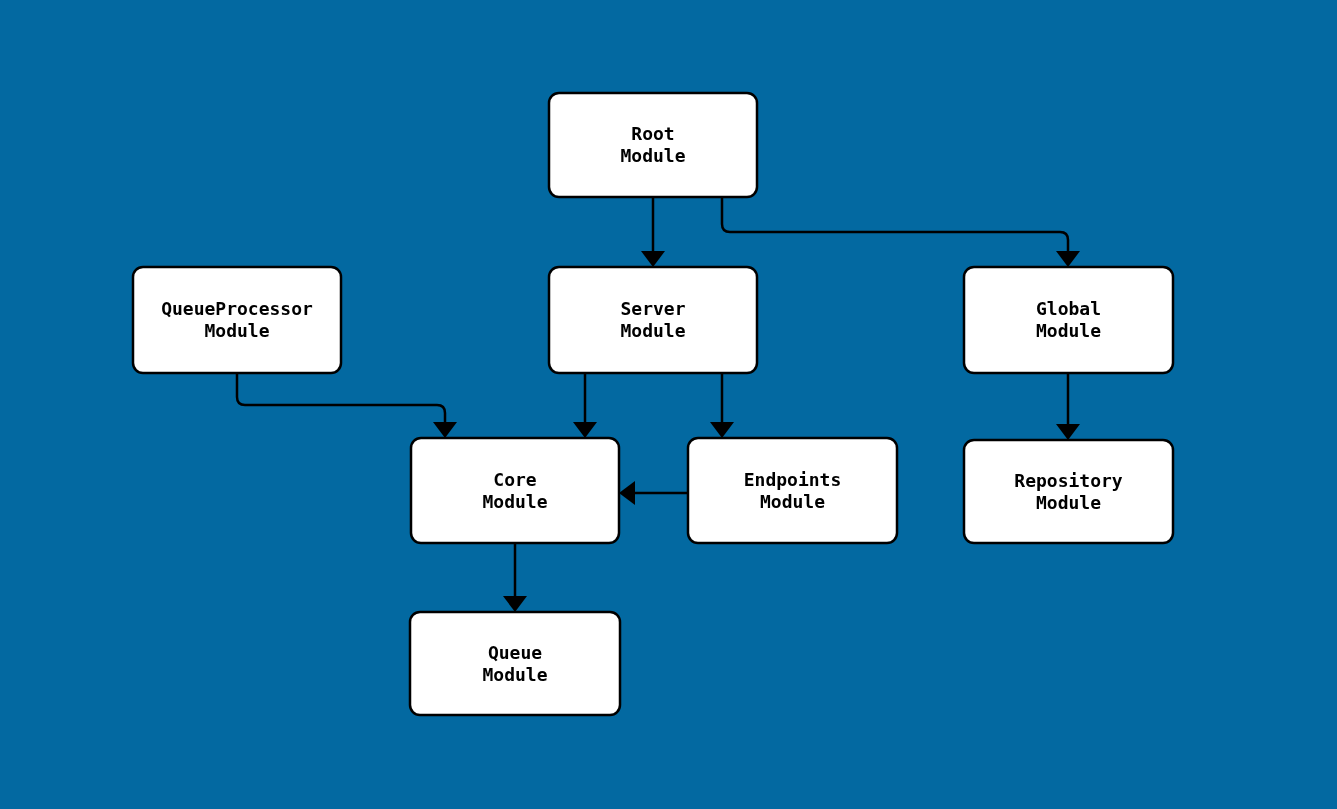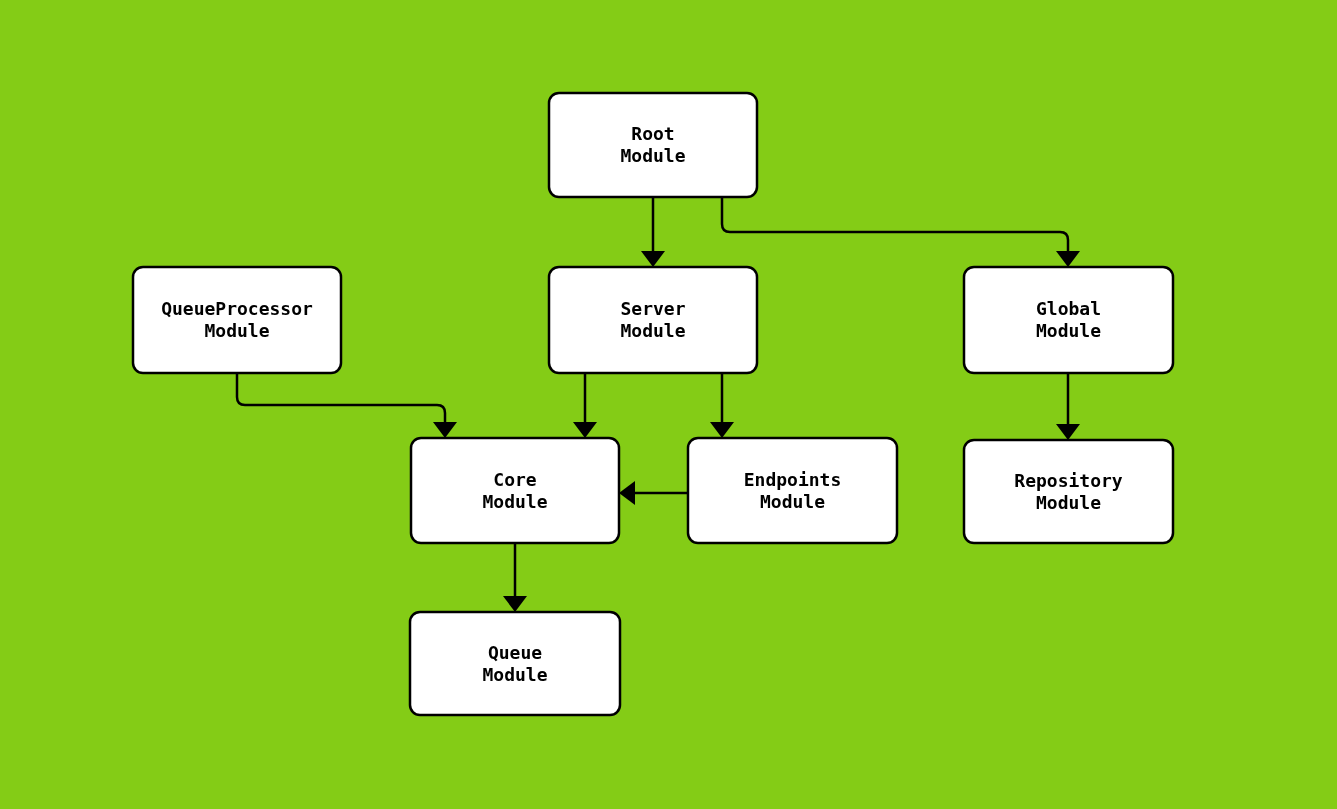--- a/index.html
+++ b/index.html
@@ -4,21 +4,21 @@
 <style>
   html, body {
     margin: 0;
     padding: 0;
     background: #ffffff;
   }
   .canvas {
     position: relative;
     width: 1337px;
     height: 809px;
-    background: #84cc16;
+    background: #0369a1;
     overflow: hidden;
   }
   svg text {
     font-family: "DejaVu Sans Mono", "Liberation Mono", monospace;
     font-weight: bold;
     font-size: 18px;
   }
 </style>
 </head>
 <body>

